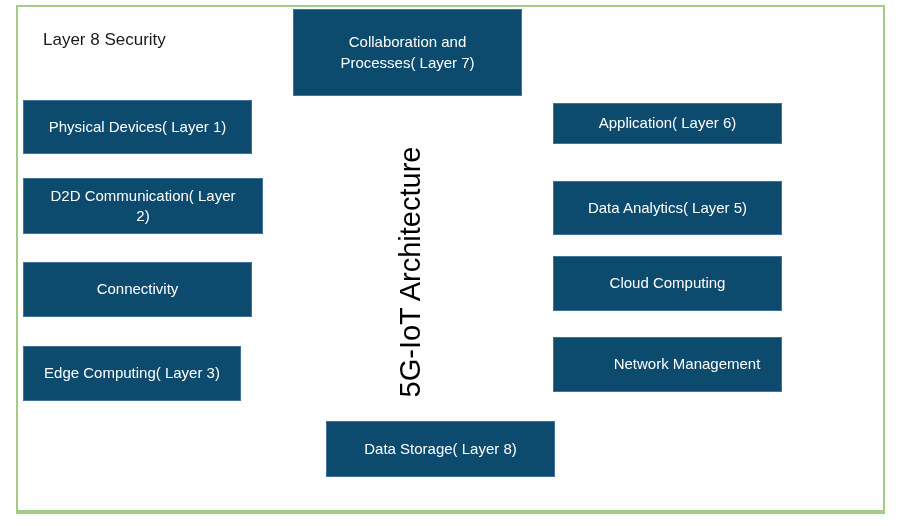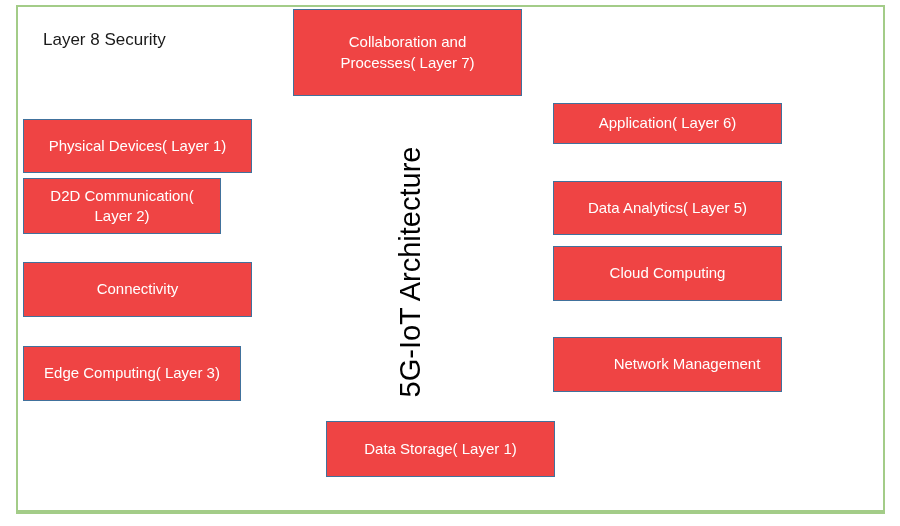--- a/index.html
+++ b/index.html
@@ -30,42 +30,42 @@
     position: absolute;
     left: 43px;
     top: 30px;
     font-size: 17px;
     color: #1a1a1a;
     white-space: nowrap;
   }
   .box {
     position: absolute;
     box-sizing: border-box;
-    background: #ef4444;
+    background: #0c4a6e;
     border: 1.5px solid #41719c;
     color: #ffffff;
     font-size: 15px;
     line-height: 1.35;
     display: flex;
     align-items: center;
     justify-content: center;
     text-align: center;
     padding: 2px 8px;
   }
   .box .lbl { display: block; }
   .box-top      { left: 293px; top:   9px; width: 229px; height: 87px; }
   .box-top .lbl { max-width: 160px; }
-  .box-l1       { left:  23px; top: 100px; width: 229px; height: 54px; margin-top: 19px; }
-  .box-l2       { left:  23px; top: 178px; width: 198px; height: 56px; }
+  .box-l1       { left:  23px; top: 100px; width: 229px; height: 54px; }
+  .box-l2       { left:  23px; top: 178px; width: 240px; height: 56px; }
   .box-l2 .lbl  { max-width: 190px; }
   .box-conn     { left:  23px; top: 262px; width: 229px; height: 55px; align-items: center; }
   .box-l3       { left:  23px; top: 346px; width: 218px; height: 55px; }
   .box-r6       { left: 553px; top: 103px; width: 229px; height: 41px; }
   .box-r5       { left: 553px; top: 181px; width: 229px; height: 54px; justify-content: center; }
-  .box-cloud    { left: 553px; top: 246px; width: 229px; height: 55px; }
+  .box-cloud    { left: 553px; top: 256px; width: 229px; height: 55px; }
   .box-net      { left: 553px; top: 337px; width: 229px; height: 55px; padding-left: 47px; }
   .box-bottom   { left: 326px; top: 421px; width: 229px; height: 56px; }
   .diagram-title {
     position: absolute;
     left: 260px;
     top: 253px;
     width: 300px;
     height: 38px;
     transform: rotate(-90deg);
     font-size: 29px;
@@ -114,18 +114,18 @@
 
   <div class="box box-cloud">
     <span class="lbl">Cloud Computing</span>
   </div>
 
   <div class="box box-net">
     <span class="lbl">Network Management</span>
   </div>
 
   <div class="box box-bottom">
-    <span class="lbl">Data Storage( Layer 1)</span>
+    <span class="lbl">Data Storage( Layer 8)</span>
   </div>
 
   <div class="diagram-title">5G-IoT Architecture</div>
 
 </div>
 
 </body></html>

